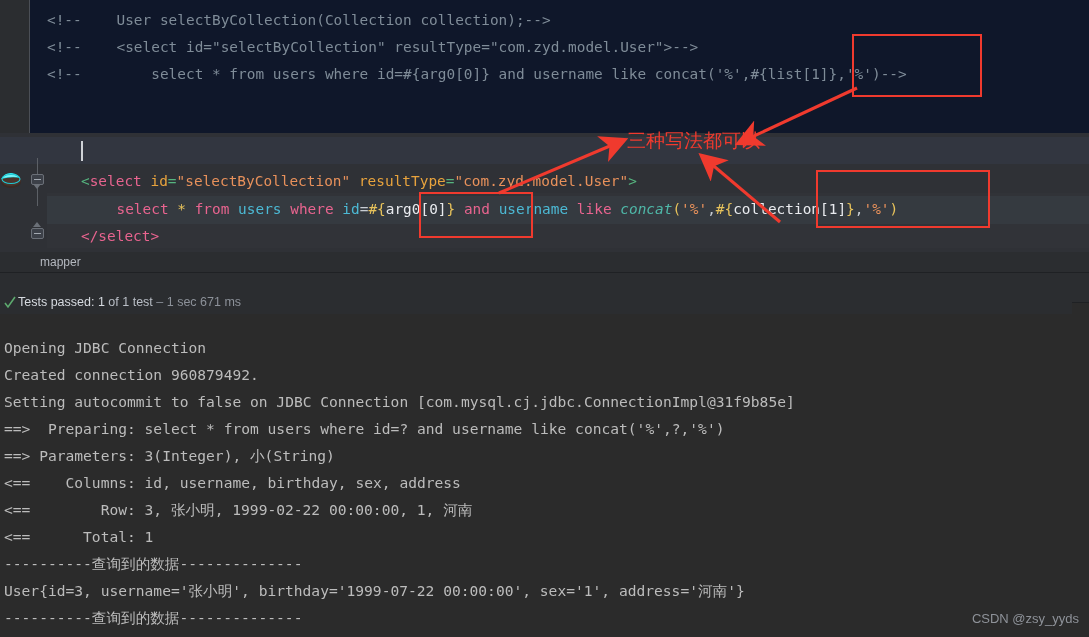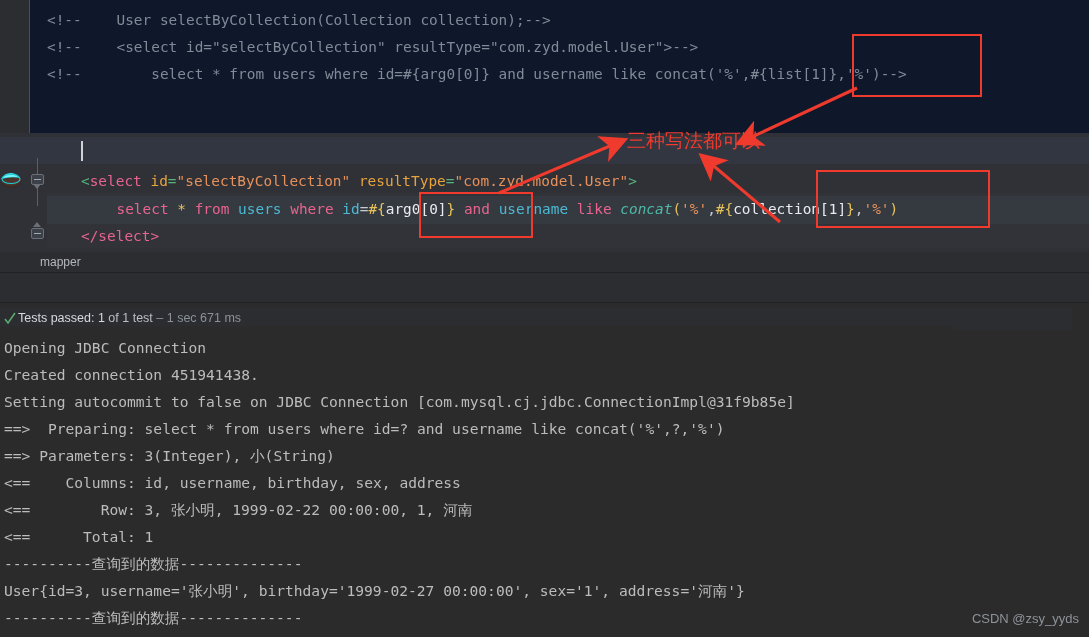--- a/index.html
+++ b/index.html
@@ -132,21 +132,21 @@
 
   
   #gap {
     position: absolute; left: 0; top: 273px; width: 1089px; height: 30px;
     background: #2b2d30;
     border-bottom: 1px solid #1f2124;
   }
 
   
   #teststatus {
-    position: absolute; left: 0; top: 308px; width: 1072px; height: 22px;
+    position: absolute; left: 0; top: 292px; width: 1072px; height: 22px;
     background: #2b2d30;
   }
   #check {
     position: absolute; left: 4px; top: 4px; width: 12px; height: 13px;
   }
   #teststatus .txt {
     position: absolute; left: 18px; top: 3px;
     font-family: "Liberation Sans", sans-serif;
     font-size: 12.5px; white-space: pre;
   }
@@ -246,29 +246,29 @@
 
 <div id="teststatus">
   <svg id="check" viewBox="0 0 12 13">
     <path d="M1 7 L4 11 L11 1" fill="none" stroke="#5daa6e" stroke-width="1.6"></path>
   </svg>
   <span class="txt"><span class="t-strong">Tests passed: </span><span class="t-strong">1</span><span class="t-num"> of </span><span class="t-num">1</span><span class="t-num"> test </span><span class="t-dim">– </span><span class="t-dim">1 sec 671 ms</span></span>
 </div>
 
 <div id="console">
   <div class="conline" style="top:8px">Opening JDBC Connection</div>
-  <div class="conline" style="top:35px">Created connection 451941438.</div>
+  <div class="conline" style="top:35px">Created connection 960879492.</div>
   <div class="conline" style="top:62px">Setting autocommit to false on JDBC Connection [com.mysql.cj.jdbc.ConnectionImpl@31f9b85e]</div>
   <div class="conline" style="top:89px">==&gt;  Preparing: select * from users where id=? and username like concat('%',?,'%')</div>
   <div class="conline" style="top:116px">==&gt; Parameters: 3(Integer), 小(String)</div>
   <div class="conline" style="top:143px">&lt;==    Columns: id, username, birthday, sex, address</div>
   <div class="conline" style="top:170px">&lt;==        Row: 3, 张小明, 1999-02-22 00:00:00, 1, 河南</div>
   <div class="conline" style="top:197px">&lt;==      Total: 1</div>
   <div class="conline" style="top:224px">----------查询到的数据--------------</div>
-  <div class="conline" style="top:251px">User{id=3, username='张小明', birthday='1999-02-27 00:00:00', sex='1', address='河南'}</div>
+  <div class="conline" style="top:251px">User{id=3, username='张小明', birthday='1999-07-22 00:00:00', sex='1', address='河南'}</div>
   <div class="conline" style="top:278px">----------查询到的数据--------------</div>
   <div class="conline faded" style="top:303px">Opening JDBC Connection</div>
 </div>
 
 <div id="overlay">
 
   <div class="redbox" style="left:840px; top:34px;  width:130px; height:63px;"></div>
   <div class="redbox" style="left:407px; top:192px; width:114px; height:46px;"></div>
   <div class="redbox" style="left:804px; top:170px; width:174px; height:58px;"></div>
 

